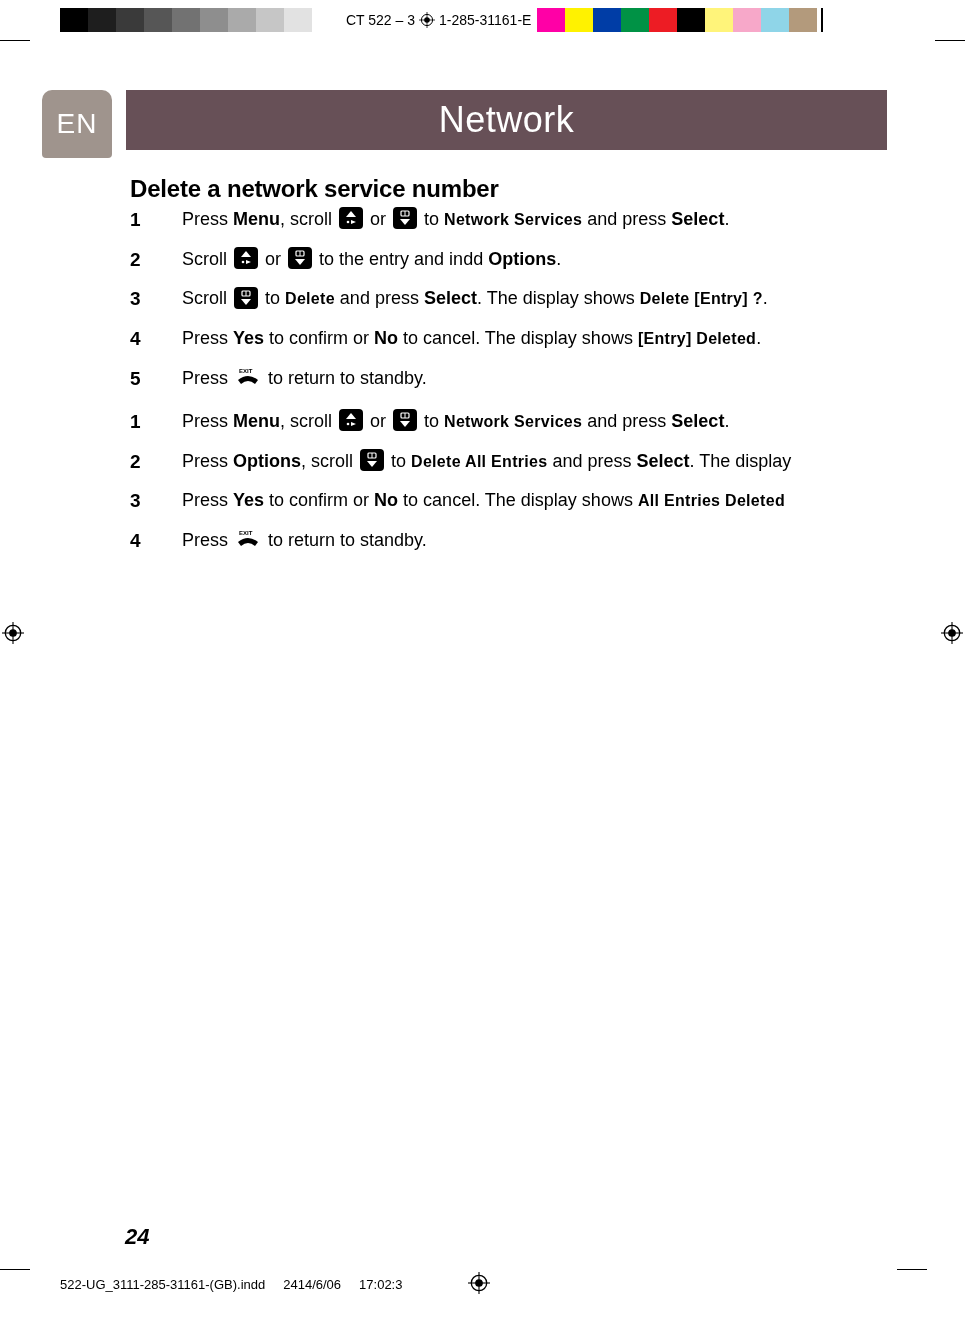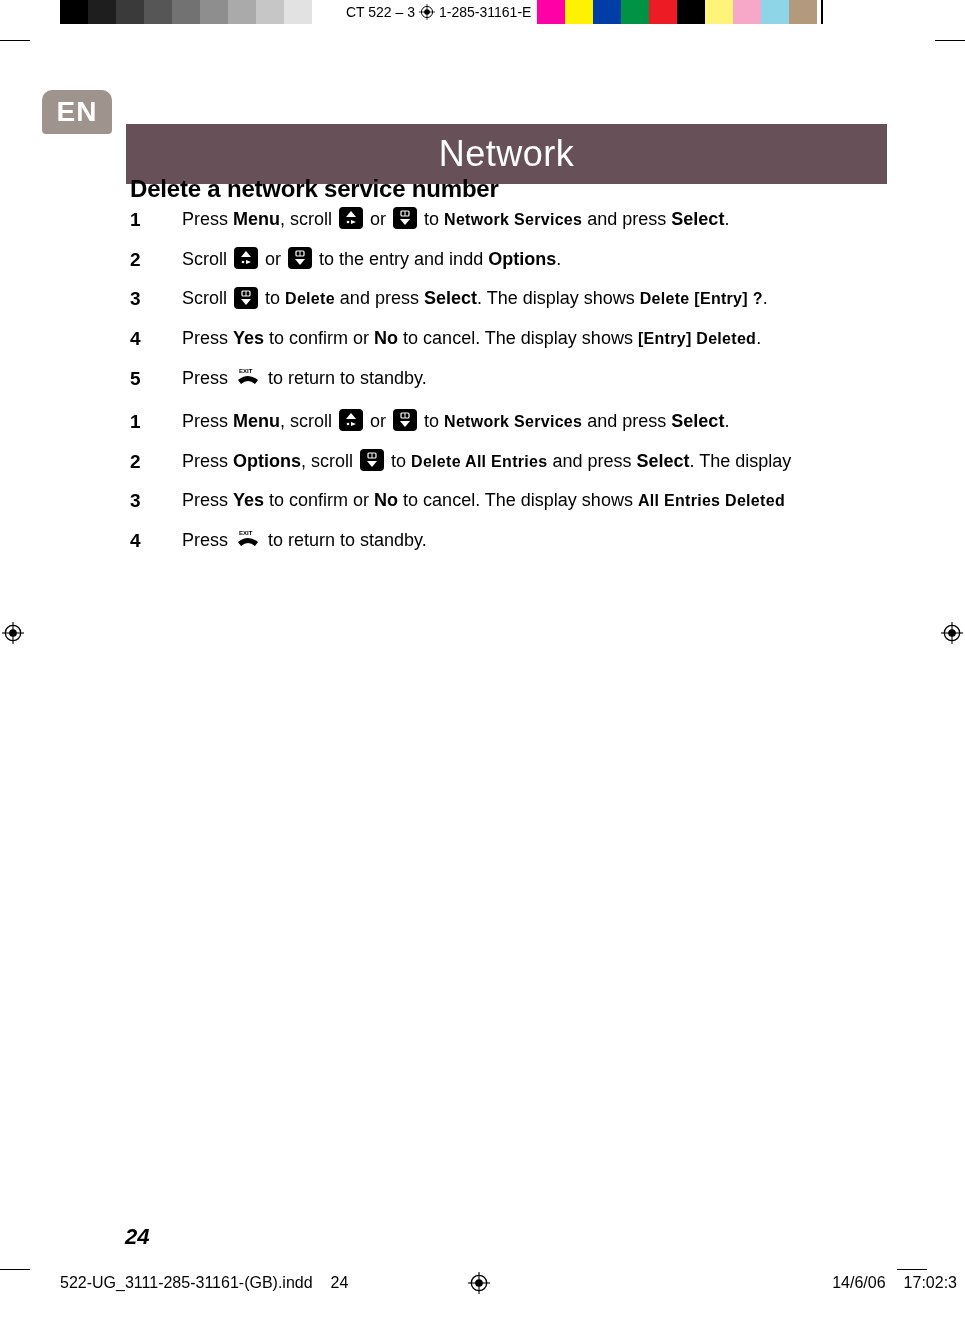--- a/index.html
+++ b/index.html
@@ -7,21 +7,21 @@
       width: 965px;
       height: 1328px;
       background: #fff;
       font-family: Arial, Helvetica, sans-serif;
       position: relative;
       overflow: hidden;
     }
     
     .colorbar {
       position: absolute;
-      top: 0;
+      top: 8px;
       left: 60px;
       width: 830px;
       height: 24px;
       display: flex;
     }
     .colorbar .left-swatches { display: flex; height: 24px; }
     .colorbar .left-swatches div { width: 28px; height: 24px; }
     .colorbar .doccode {
       flex: 0 0 auto;
       font-size: 14px;
@@ -53,41 +53,40 @@
       top: 90px;
       left: 42px;
       width: 845px;
       height: 62px;
       display: flex;
     }
     .lang-tab {
       background: #9f948d;
       color: #fff;
       font-size: 28px;
-      font-weight: 700;
+      font-weight: 400;
       width: 70px;
-      height: 44px;
+      height: 68px;
       border-radius: 10px 10px 4px 4px;
       display: flex;
       align-items: center;
       justify-content: center;
       letter-spacing: 1px;
     }
     .title-bar {
       margin-left: 14px;
       background: #675057;
       color: #fff;
       flex: 1;
       height: 60px;
       display: flex;
       align-items: center;
       justify-content: center;
       font-size: 36px;
       letter-spacing: 0.5px;
-      margin-top: 34px;
     }
     .title-bar .thin { font-weight: 300; }
     
     .content {
       position: absolute;
       top: 175px;
       left: 130px;
       width: 760px;
     }
     .section-title {
@@ -148,23 +147,22 @@
       font-size: 22px;
       font-style: italic;
       font-weight: bold;
     }
     
     .footer {
       position: absolute;
       bottom: 36px;
       left: 60px;
       right: 8px;
-      font-size: 16px;
-      display: flex;
-      justify-content: space-between;
+      font-size: 13px;
+      display: flex;
       color: #000;
     }
     .footer .fl { display: flex; gap: 18px; }
   </style>
 </head>
 <body>
 
 <div class="colorbar">
   <div class="left-swatches">
     <div style="background:#000"></div>

